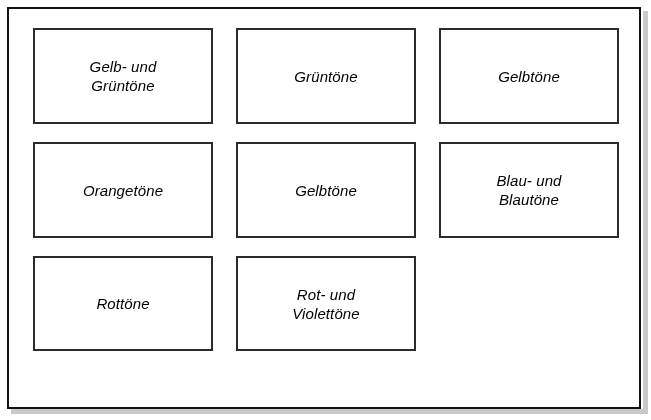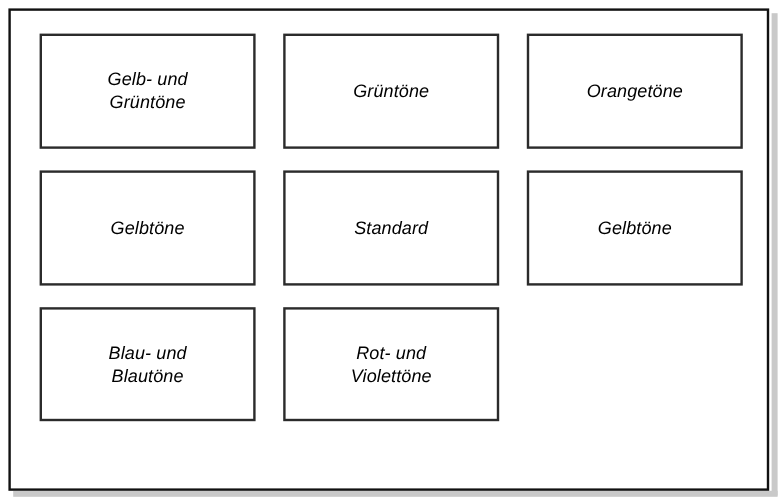--- a/index.html
+++ b/index.html
@@ -100,40 +100,40 @@
       <div class="tile">
         <span class="tile-label">Gelb- und
 Grüntöne</span>
       </div>
 
       <div class="tile">
         <span class="tile-label">Grüntöne</span>
       </div>
 
       <div class="tile">
-        <span class="tile-label">Orangetöne</span>
-      </div>
-
-      <div class="tile">
         <span class="tile-label">Gelbtöne</span>
       </div>
 
       <div class="tile">
-        <span class="tile-label">Standard</span>
+        <span class="tile-label">Orangetöne</span>
       </div>
+
 
       <div class="tile">
         <span class="tile-label">Gelbtöne</span>
       </div>
 
       <div class="tile">
         <span class="tile-label">Blau- und
 Blautöne</span>
       </div>
 
+      <div class="tile">
+        <span class="tile-label">Rottöne</span>
+      </div>
 
       <div class="tile">
         <span class="tile-label">Rot- und
 Violettöne</span>
       </div>
 
     </div>
   </div>
 </div>
 

